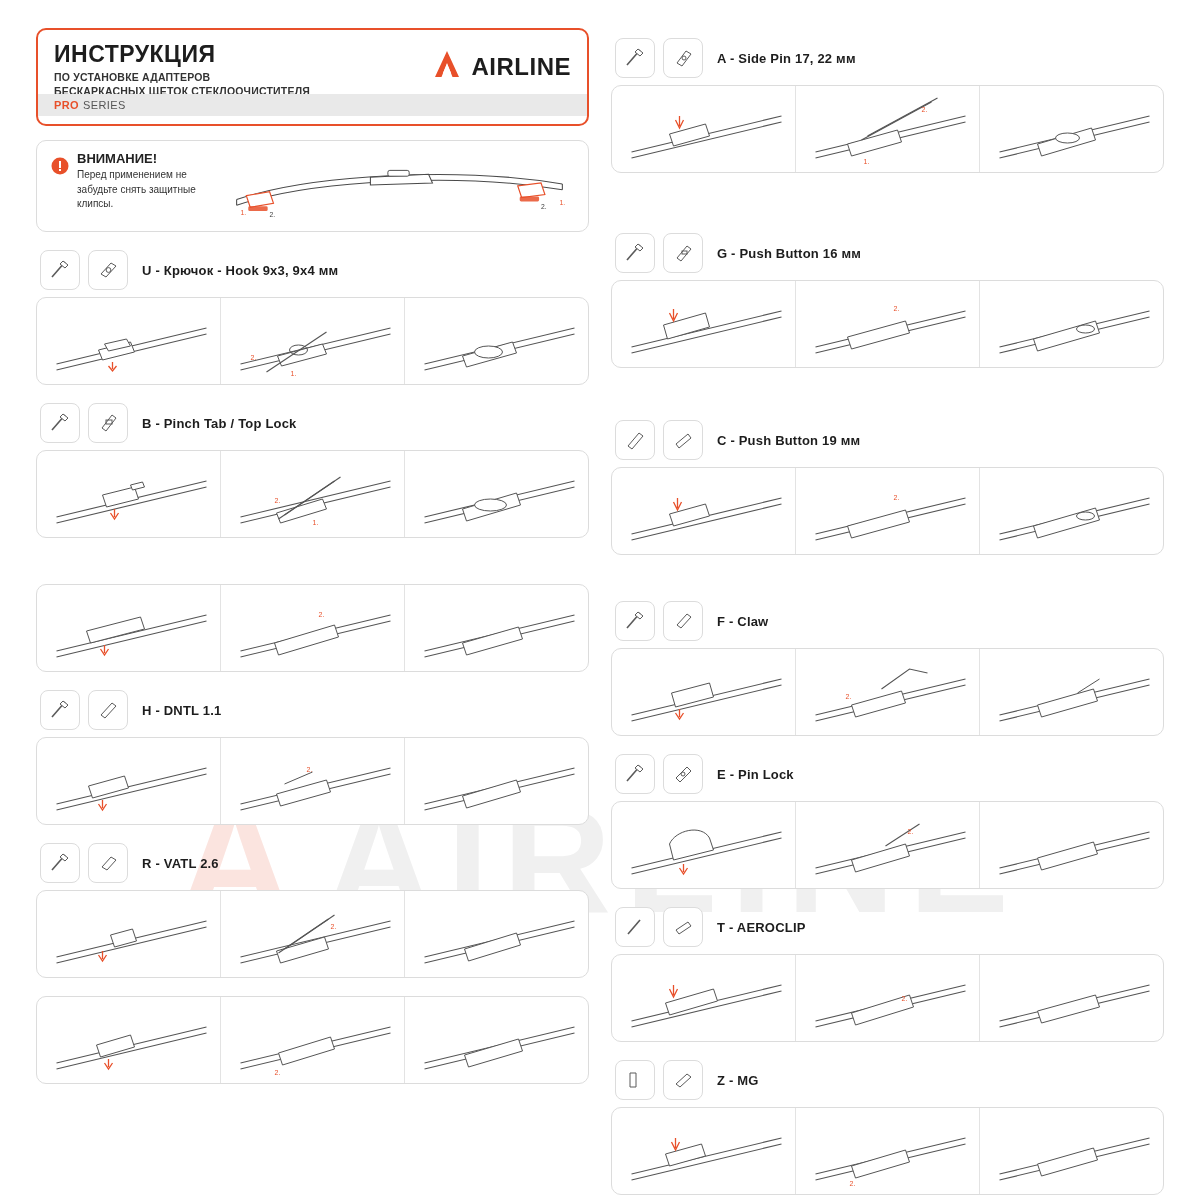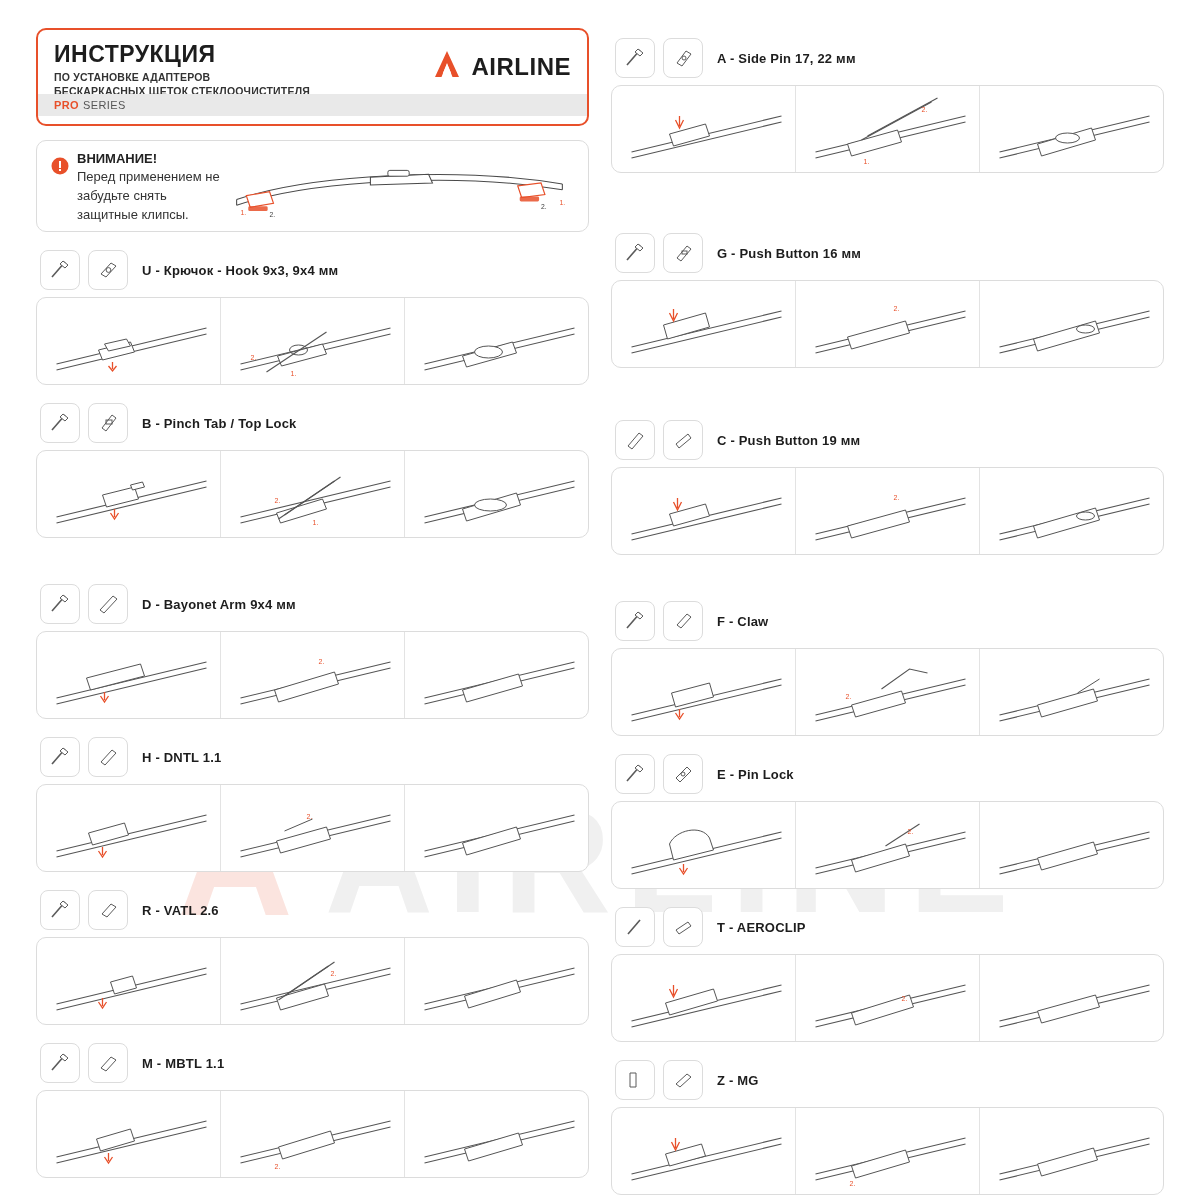--- a/index.html
+++ b/index.html
@@ -133,21 +133,21 @@
     margin-right: 8px;
   }
   .warn-txt { width: 148px; }
   .warn-title {
     font-size: 13px;
     font-weight: bold;
     color: #222;
     margin-bottom: 2px;
   }
   .warn-body {
-    font-size: 13px;
+    font-size: 10px;
     line-height: 1.45;
     color: #333;
   }
   .warn-art {
     flex: 1;
     position: relative;
     height: 100%;
   }
 
   
@@ -352,34 +352,20 @@
                 <path d="M56 58 L110 42 L114 54 L60 70 Z" fill="#fff" stroke="#555" stroke-width="1"></path>
                 <ellipse cx="84" cy="54" rx="16" ry="6" fill="#fff" stroke="#555" stroke-width="1"></ellipse>
               </svg>
           </div>
         </div>
       </div>
 
       <div class="gap-big"></div>
 
       <div class="adapter" style="margin-top:0">
-        <div class="adapter-head">
-          <span class="thumb">
-            <svg width="26" height="26" viewBox="0 0 26 26">
-                <path d="M5 20 L18 5" stroke="#5a5a5a" stroke-width="1.6" fill="none"></path>
-                <path d="M16 4 L21 8 L18 11 L13 7 Z" fill="#fff" stroke="#5a5a5a" stroke-width="1"></path>
-              </svg>
-          </span>
-          <span class="thumb">
-            <svg width="26" height="26" viewBox="0 0 26 26">
-                <path d="M5 19 L18 5 L22 8 L9 22 Z" fill="#fff" stroke="#5a5a5a" stroke-width="1"></path>
-              </svg>
-          </span>
-          <span class="adapter-label">D - Bayonet Arm 9x4 мм</span>
-        </div>
         <div class="steps">
           <div class="step">
             <svg viewBox="0 0 180 86">
                 <path d="M18 66 L168 30" stroke="#555" stroke-width="1.1" fill="none"></path>
                 <path d="M18 72 L168 36" stroke="#555" stroke-width="1.1" fill="none"></path>
                 <path d="M48 46 L102 32 L106 44 L52 58 Z" fill="#fff" stroke="#555" stroke-width="1"></path>
                 <path d="M66 60 L66 68 M62 64 L66 70 L70 64" stroke="#e8502a" stroke-width="1.3" fill="none"></path>
               </svg>
           </div>
           <div class="step">
@@ -481,34 +467,20 @@
             <svg viewBox="0 0 180 86">
                 <path d="M18 66 L168 30" stroke="#555" stroke-width="1.1" fill="none"></path>
                 <path d="M18 72 L168 36" stroke="#555" stroke-width="1.1" fill="none"></path>
                 <path d="M58 58 L110 42 L114 54 L62 70 Z" fill="#fff" stroke="#555" stroke-width="1"></path>
               </svg>
           </div>
         </div>
       </div>
 
       <div class="adapter">
-        <div class="adapter-head">
-          <span class="thumb">
-            <svg width="26" height="26" viewBox="0 0 26 26">
-                <path d="M5 20 L18 5" stroke="#5a5a5a" stroke-width="1.6" fill="none"></path>
-                <path d="M16 4 L21 8 L18 11 L13 7 Z" fill="#fff" stroke="#5a5a5a" stroke-width="1"></path>
-              </svg>
-          </span>
-          <span class="thumb">
-            <svg width="26" height="26" viewBox="0 0 26 26">
-                <path d="M6 18 L16 7 L21 10 L11 21 Z" fill="#fff" stroke="#5a5a5a" stroke-width="1"></path>
-              </svg>
-          </span>
-          <span class="adapter-label">M - MBTL 1.1</span>
-        </div>
         <div class="steps">
           <div class="step">
             <svg viewBox="0 0 180 86">
                 <path d="M18 66 L168 30" stroke="#555" stroke-width="1.1" fill="none"></path>
                 <path d="M18 72 L168 36" stroke="#555" stroke-width="1.1" fill="none"></path>
                 <path d="M58 48 L92 38 L96 50 L62 60 Z" fill="#fff" stroke="#555" stroke-width="1"></path>
                 <path d="M70 62 L70 70 M66 66 L70 72 L74 66" stroke="#e8502a" stroke-width="1.3" fill="none"></path>
               </svg>
           </div>
           <div class="step">

